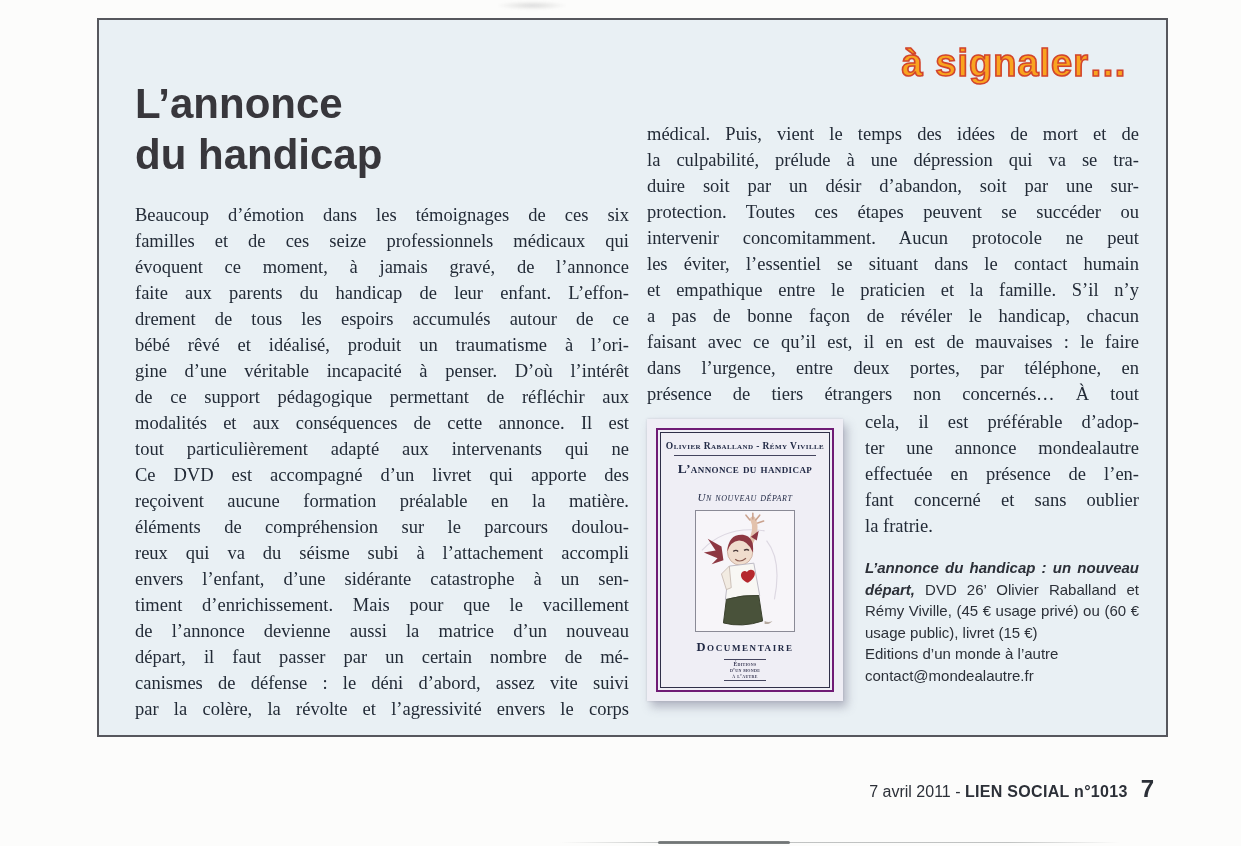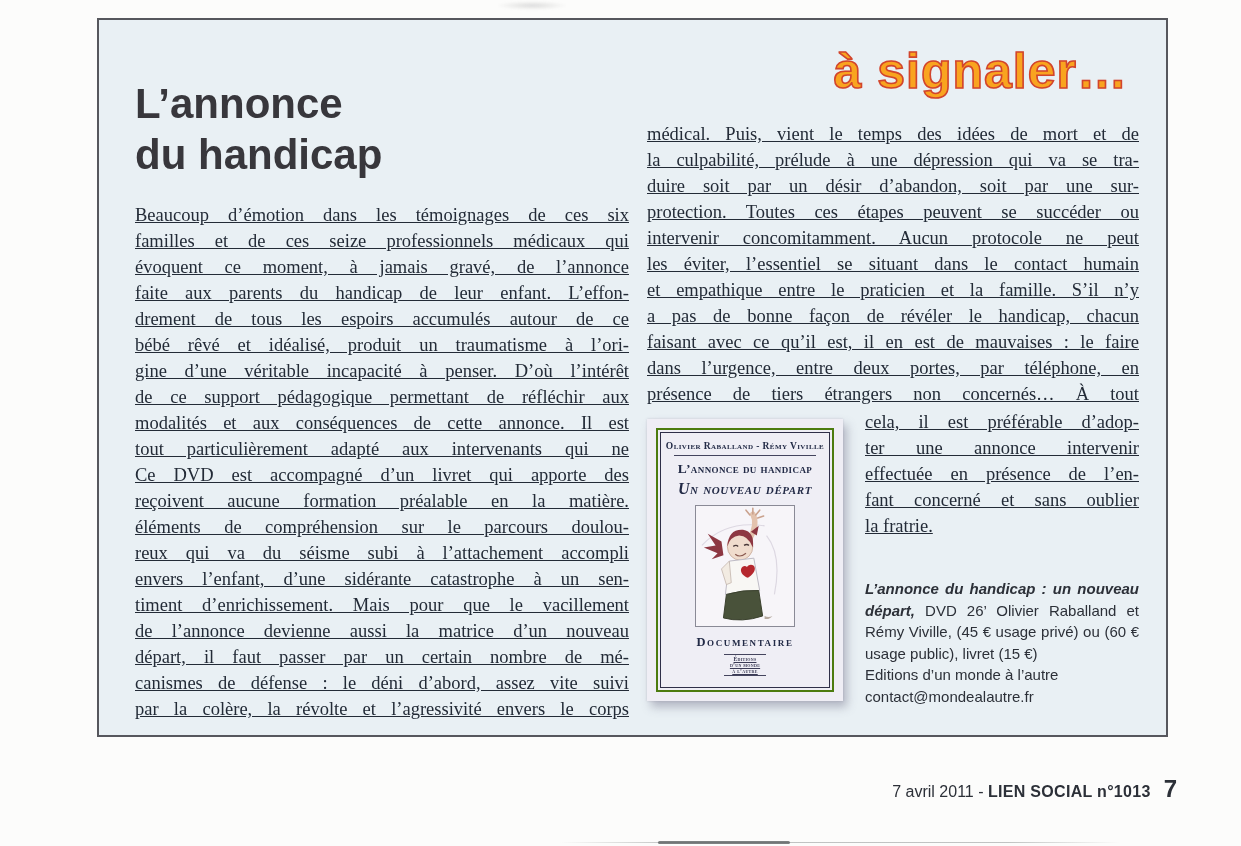--- a/index.html
+++ b/index.html
@@ -16,21 +16,21 @@
   .panel {
     position:absolute; left:97px; top:18px; width:1071px; height:719px;
     background:var(--panel_bg,#e9f0f4);
     border:2px solid var(--panel_border,#56575d);
   }
 
   
   .signaler {
     position:absolute; top:22px; right:38px;
     font-family:"Liberation Sans", sans-serif;
-    font-weight:bold; font-size:50px; letter-spacing:1px;
+    font-weight:bold; font-size:38px; letter-spacing:1px;
     color:var(--accent_fill,#f9a41f);
     -webkit-text-stroke:1.6px var(--accent_stroke,#d2452c);
     text-shadow:0 0 1px var(--accent_stroke,#d2452c);
   }
 
   
   .title {
     position:absolute; left:36px; top:58px;
     font-family:"Liberation Sans", sans-serif;
     font-weight:700; font-size:42px; line-height:51px;
@@ -38,83 +38,83 @@
   }
   .title .tl { display:block; }
 
   
   .col { position:absolute; color:var(--ink,#232b37); font-size:18.5px; }
   .left-col  { left:36px;  top:182px; width:494px; }
   .right-col { left:548px; top:101px; width:492px; }
   .tline {
     height:26px; line-height:26px;
     text-align:justify; text-align-last:justify;
-    white-space:nowrap; overflow:visible;text-decoration:underline;
+    white-space:nowrap; overflow:visible;
   }
 
   
   .media-row { display:flex; margin-top:2px; }
   .dvd-wrap { width:206px; flex:0 0 206px; padding-top:10px; }
   .sub-col { flex:1; padding-left:12px; }
   .wrap-lines .tline:last-child { text-align-last:left; }
 
   
   .dvd-card {
     width:196px; height:282px; padding:9px;
     background:var(--card_bg,#efeef5);
     box-shadow:4px 6px 9px rgba(110,110,135,.45), 0 0 2px rgba(190,190,205,.7);
   }
-  .dvd-frame { height:100%; border:2px solid #4d7c0f; padding:2px; }
+  .dvd-frame { height:100%; border:2px solid #701a75; padding:2px; }
   .dvd-inner {
     height:100%; border:1px solid #2f2f48;
     display:flex; flex-direction:column; align-items:center;
     padding:8px 5px 5px; text-align:center; color:#222a46;
   }
   .dvd-authors {
     font-weight:bold; font-size:9.5px; font-variant:small-caps;
     letter-spacing:.4px; white-space:nowrap;
   }
   .dvd-rule { width:90%; border-top:1px solid #44445e; margin:4px 0 5px; }
   .dvd-title {
     font-weight:bold; font-size:13.5px; font-variant:small-caps;
     letter-spacing:.4px; white-space:nowrap;
   }
   .dvd-subtitle {
-    font-weight:bold; font-style:italic; font-size:16px;
-    font-variant:small-caps; letter-spacing:.6px; margin-top:3px;
+    font-weight:normal; font-style:italic; font-size:11px;
+    font-variant:small-caps; letter-spacing:.6px; margin-top:14px;
   }
   .dvd-illus {
     width:100px; height:122px; margin-top:7px;
     border:1px solid #8a8a96; background:#f7f5f9;
   }
   .dvd-genre {
     font-weight:bold; font-size:12.5px; font-variant:small-caps;
     letter-spacing:1.6px; margin-top:8px;
   }
   .dvd-pub {
     margin-top:4px; padding:1px 6px;
     border-top:1px solid #44445e; border-bottom:1px solid #44445e;
     font-weight:bold; font-size:5.5px; line-height:6px;
     font-variant:small-caps; letter-spacing:.3px; color:#3a3a55;
   }
   .dvd-pub .tline { height:auto; line-height:6px; text-align:center; text-align-last:center; }
 
   
   .caption {
-    margin-top:39px;
+    margin-top:18px;
     font-family:"Liberation Sans", sans-serif;
     font-size:15px; line-height:21.5px; color:var(--sans_ink,#2c3038);
   }
   .cap-p { text-align:justify; }
   .cap-bi { font-weight:bold; font-style:italic; }
   .cap-line { text-align:left; }
 
   
   .footer {
-    position:absolute; top:775px; right:64px;
+    position:absolute; top:775px; right:87px;
     font-family:"Liberation Sans", sans-serif;
     color:var(--sans_ink,#2c3038); font-size:16px;
     display:flex; align-items:baseline;
   }
   .f-mag { font-weight:bold; letter-spacing:.3px; }
   .f-page { font-weight:bold; font-size:24px; margin-left:13px; }
 
   
   .smudge-top {
     position:absolute; left:496px; top:1px; width:72px; height:9px;
@@ -217,21 +217,21 @@
                     <div class="tline">à l’autre</div>
                   </div>
               </div>
             </div>
           </div>
         </div>
 
         <div class="sub-col">
           <div class="wrap-lines">
               <div class="tline">cela, il est préférable d’adop-</div>
-              <div class="tline">ter une annonce intervenir</div>
+              <div class="tline">ter une annonce mondealautre</div>
               <div class="tline">effectuée en présence de l’en-</div>
               <div class="tline">fant concerné et sans oublier</div>
               <div class="tline">la fratrie.</div>
             </div>
           <div class="caption">
             <p class="cap-p"><span class="cap-bi">L’annonce du handicap : un nouveau départ,</span><span> DVD 26’ Olivier Raballand et Rémy Viville, (45 € usage privé) ou (60 € usage public), livret (15 €)</span></p>
             <div class="cap-line">Editions d’un monde à l’autre</div>
             <div class="cap-line">contact@mondealautre.fr</div>
           </div>
         </div>

